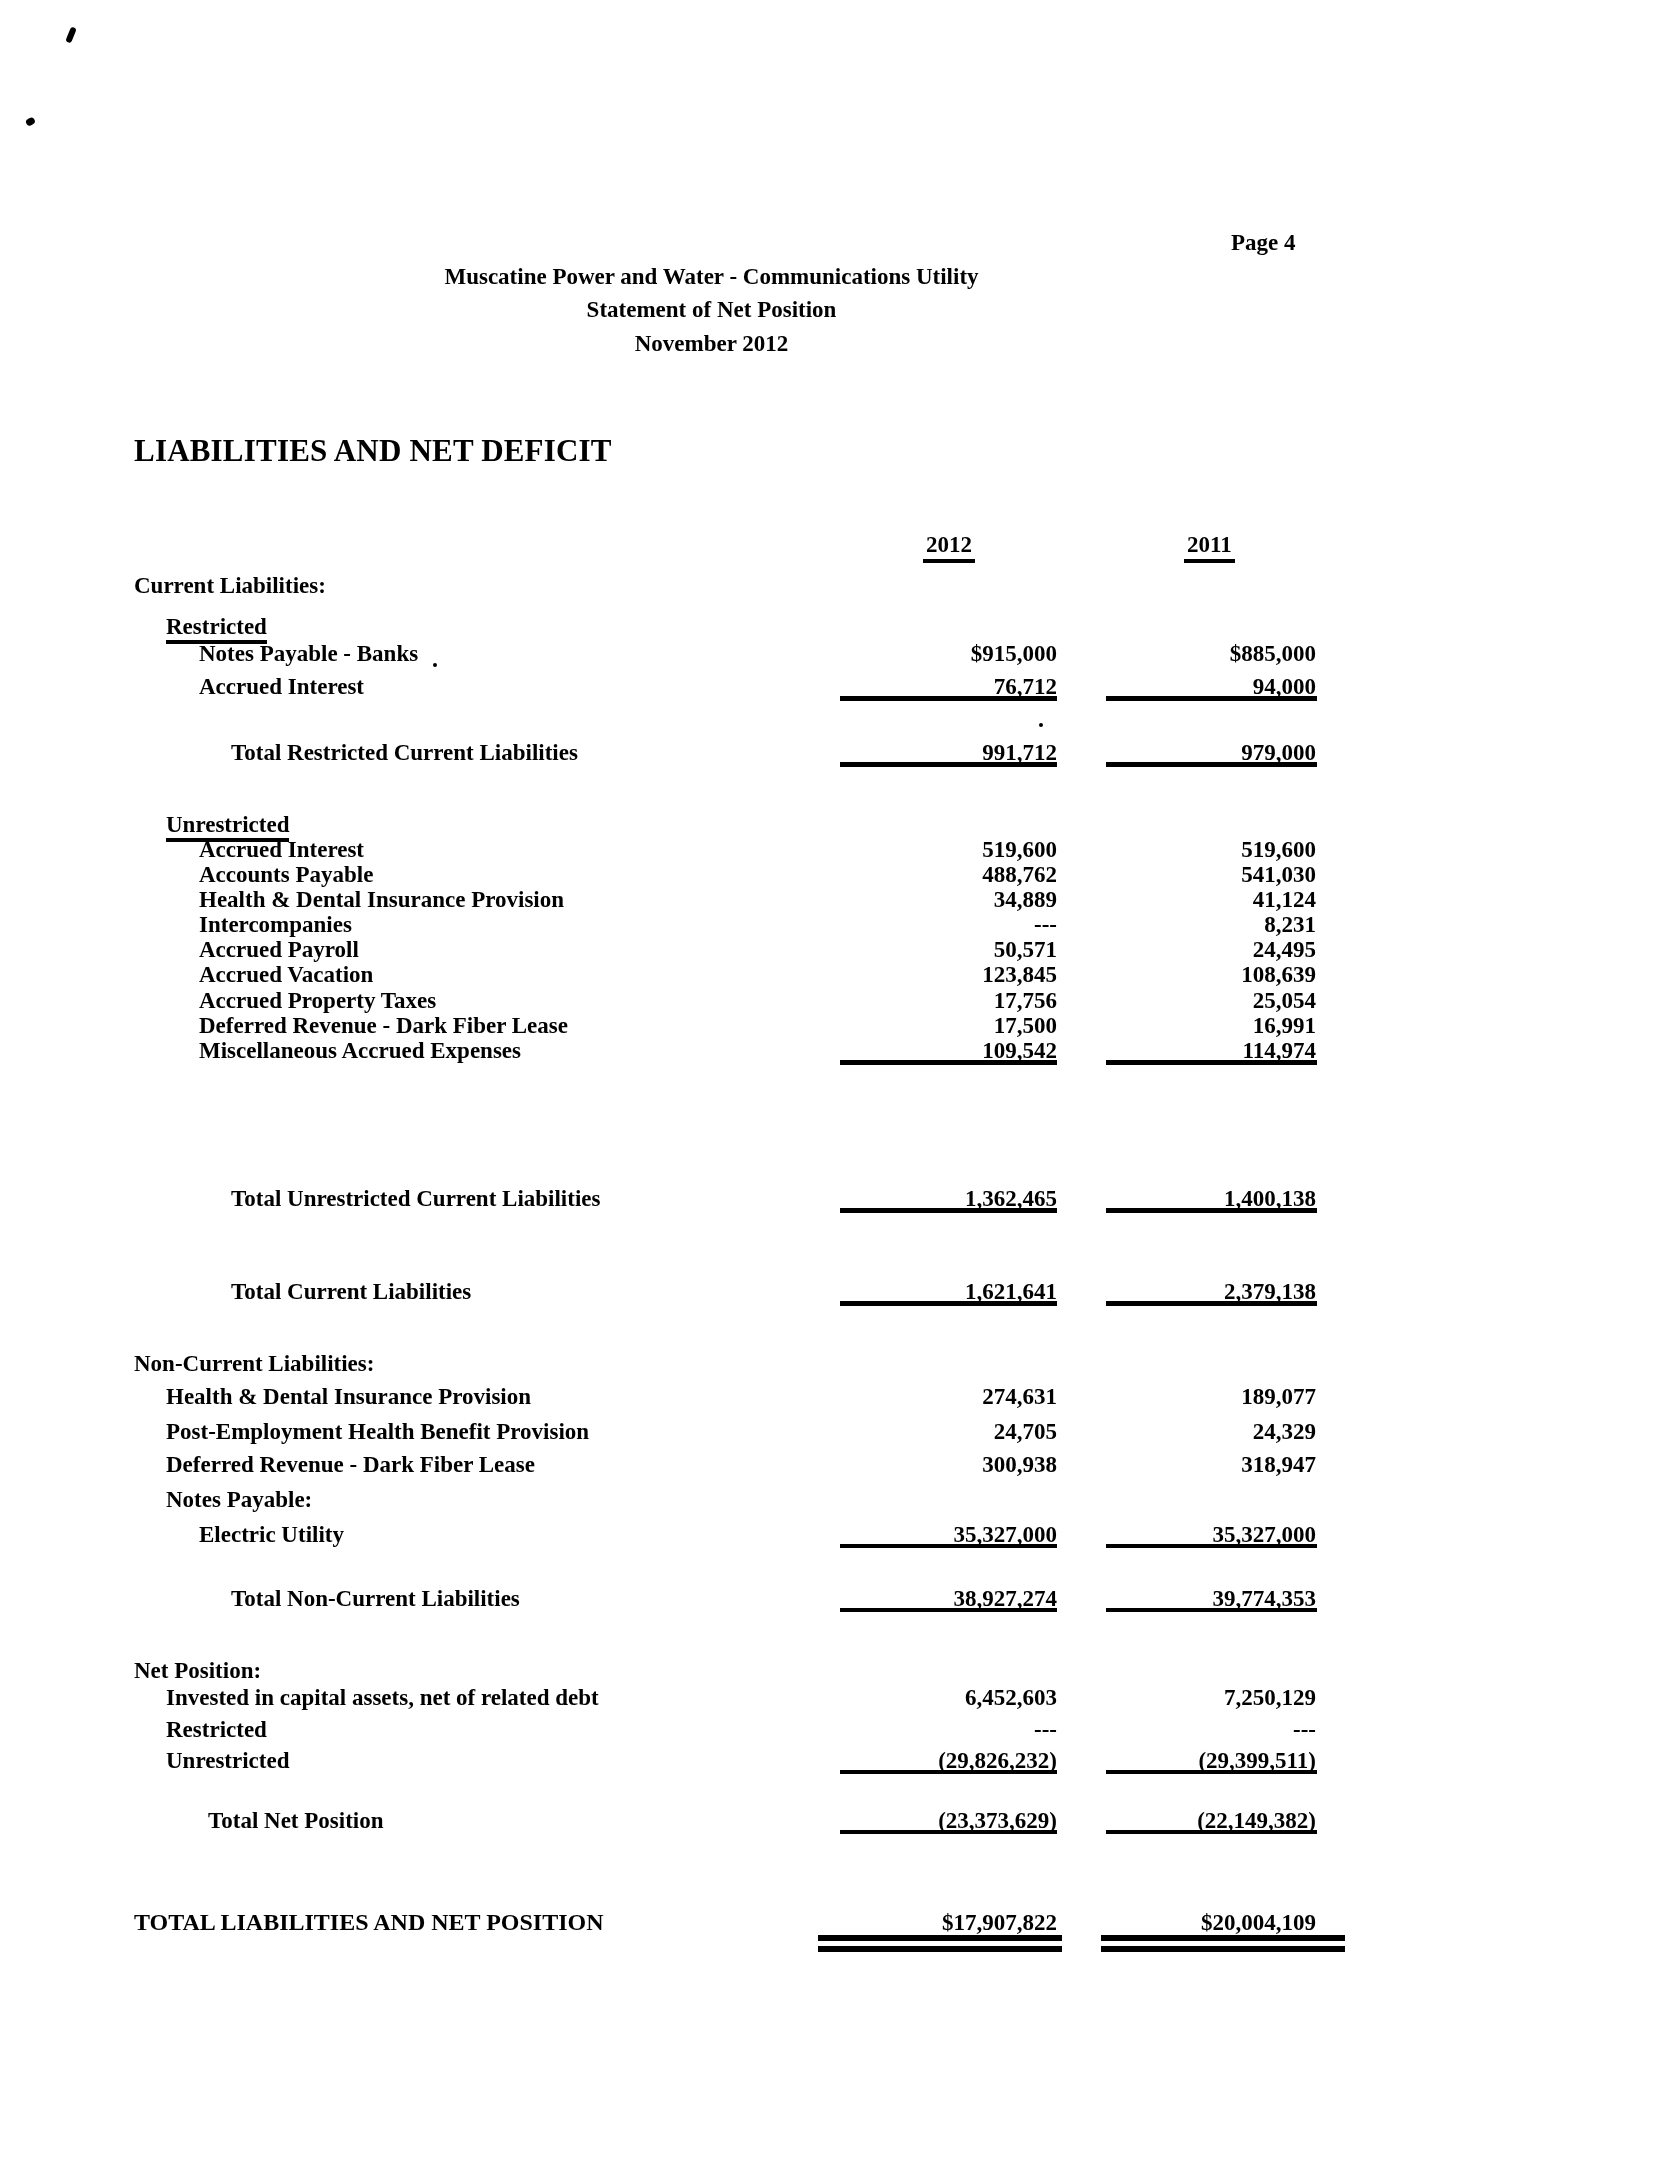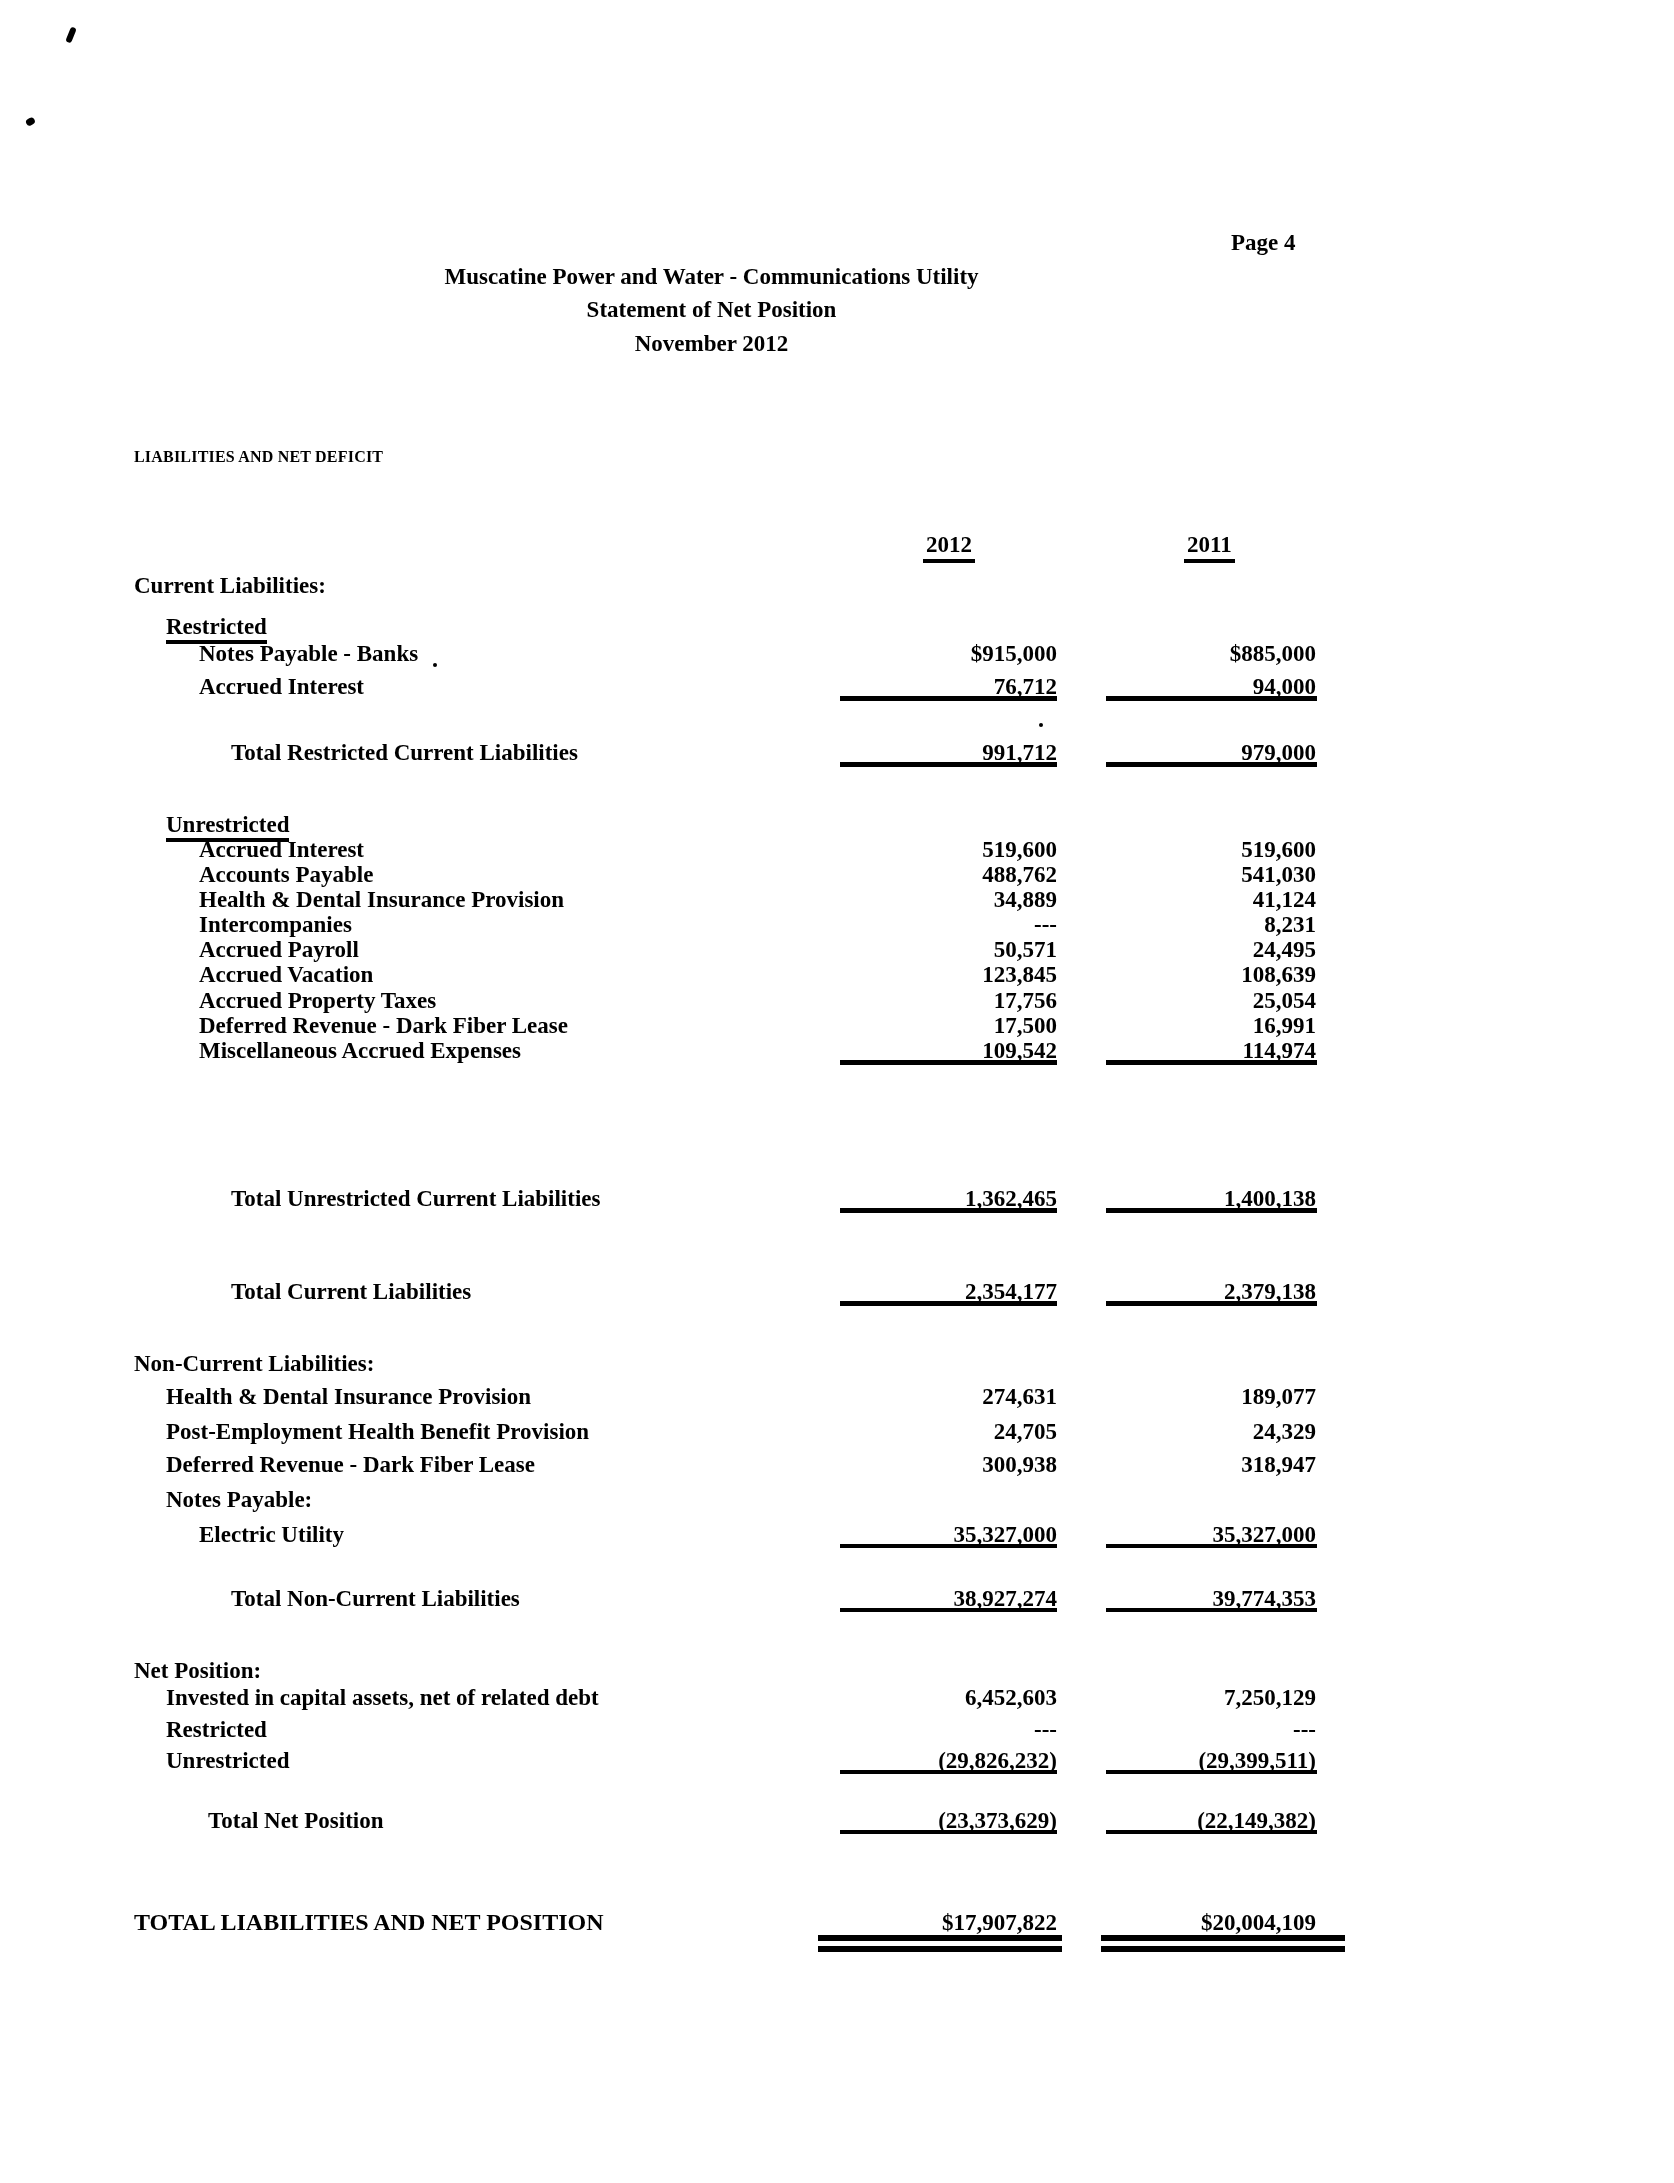--- a/index.html
+++ b/index.html
@@ -40,22 +40,22 @@
     font-size: 23px;
     line-height: 26px;
     white-space: nowrap;
   }
   .doc-subtitle { margin-top: 7px; }
   .doc-period   { margin-top: 8.4px; }
 
   .section-heading {
     position: absolute;
     left: 134px;
-    top: 448px;
-    font-size: 16px;
+    top: 433px;
+    font-size: 31px;
     letter-spacing: 0.2px;
     white-space: nowrap;
   }
 
   
   .col-headers {
     position: absolute;
     top: 532px;
     left: 0;
     width: 100%;
@@ -235,21 +235,21 @@
       </div>
       <div class="row" style="margin-top: 123px;">
         <span class="label ind3">Total Unrestricted Current Liabilities</span>
         <span class="val v1">1,362,465</span>
         <span class="val v2">1,400,138</span>
         <span class="rule c1"></span>
         <span class="rule c2"></span>
       </div>
       <div class="row" style="margin-top: 68px;">
         <span class="label ind3">Total Current Liabilities</span>
-        <span class="val v1">2,354,177</span>
+        <span class="val v1">1,621,641</span>
         <span class="val v2">2,379,138</span>
         <span class="rule c1"></span>
         <span class="rule c2"></span>
       </div>
       <div class="row section" style="margin-top: 47px;">
         <span class="label ind0">Non-Current Liabilities:</span>
       </div>
       <div class="row" style="margin-top: 7.4px;">
         <span class="label ind1">Health &amp; Dental Insurance Provision</span>
         <span class="val v1">274,631</span>

